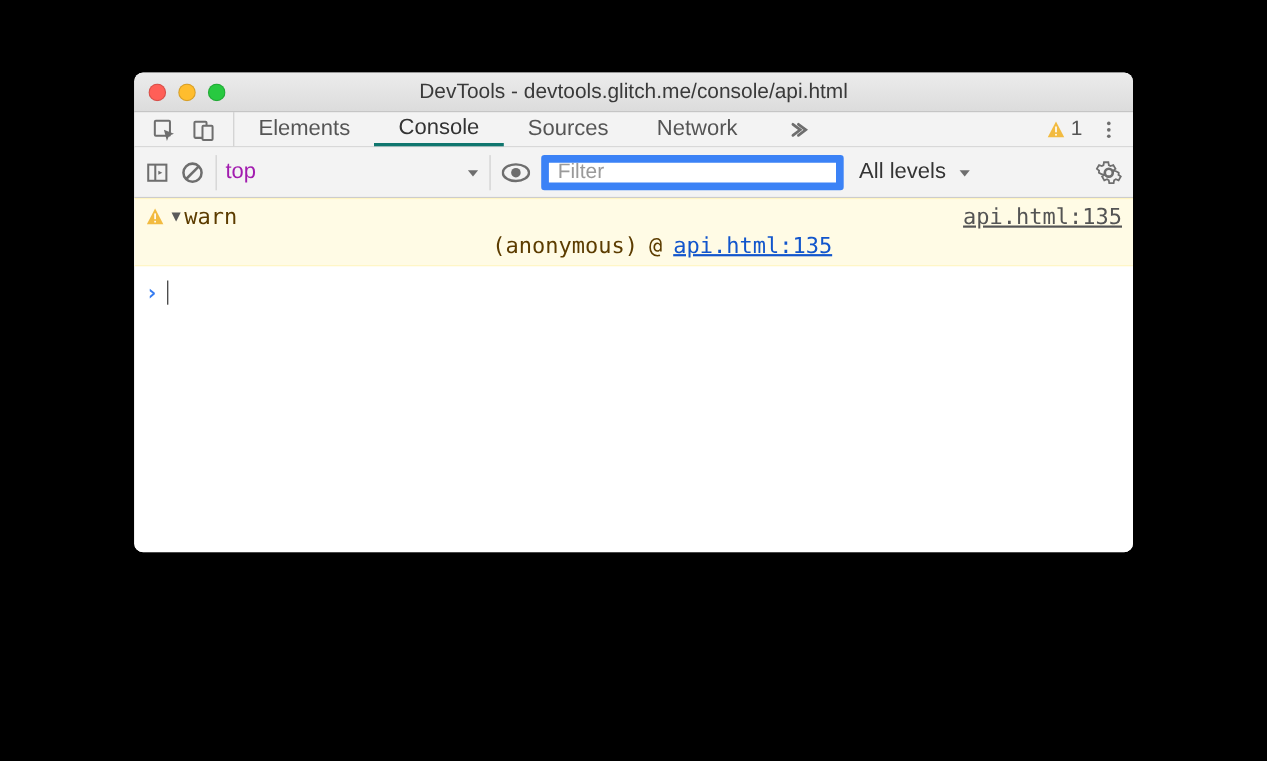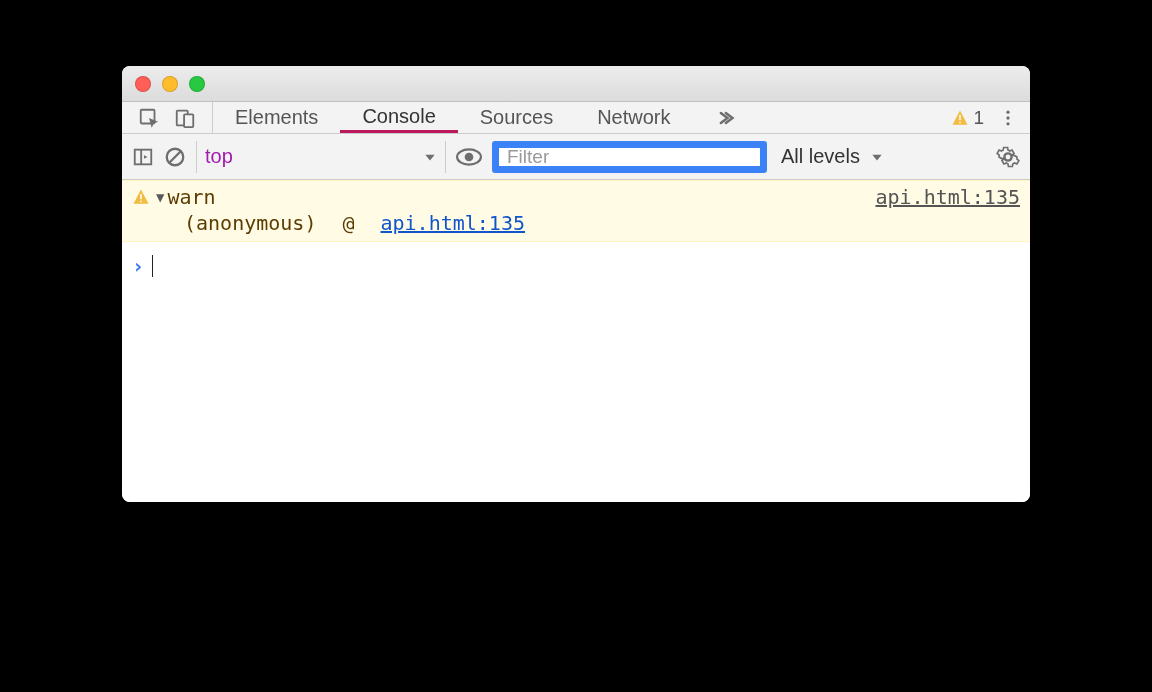--- a/index.html
+++ b/index.html
@@ -74,21 +74,21 @@
   .tab {
     padding: 0 22px;
     display: flex; align-items: center;
     color: #555;
     cursor: default;
     font-size: 20px;
   }
   .tab.active {
     color: #1a73e8;
     color: #333;
-    border-bottom: 3px solid #be185d;
+    border-bottom: 3px solid #0f766e;
     text-align: right;
   }
   .tabbar .right {
     display: flex; align-items: center; gap: 14px;
     padding: 0 12px;
   }
   .warn-badge {
     display: flex; align-items: center; gap: 4px;
     color: #555; font-size: 19px;
   }
@@ -163,22 +163,23 @@
   }
   .disclose {
     color: #5a5a5a;
     margin-right: 3px;
     font-size: 14px;
   }
   .warn-text { color: #5c3c00; }
   .stack {
     padding-left: 52px;
     color: #5c3c00;
-    display: flex; gap: 26px;
+    display: flex; gap: 10px;
     margin-top: 2px;
+    justify-content: center;
   }
   .stack a { color: #1155cc; text-decoration: underline; }
   .prompt {
     display: flex; align-items: center;
     padding: 12px 10px;
     gap: 8px;
   }
   .prompt .chev { color: #367cf1; font-weight: bold; font-size: 20px;}
   .caret {
     width: 1px; height: 22px; background: #222;
@@ -189,20 +190,21 @@
 <body>
 
 <div class="window">
 
   <div class="titlebar">
     <div class="traffic">
       <span class="tl-red"></span>
       <span class="tl-yellow"></span>
       <span class="tl-green"></span>
     </div>
+    <div class="title">DevTools - devtools.glitch.me/console/api.html</div>
   </div>
 
   <div class="tabbar">
     <div class="leftIcons">
       <span class="icon">
         <svg width="22" height="22" viewBox="0 0 24 24" fill="none" stroke="#6e6e6e" stroke-width="2">
           <rect x="3" y="3" width="15" height="15" rx="1"></rect>
           <path d="M12 12 L22 16 L17 18 L15 23 Z" fill="#6e6e6e" stroke="none"></path>
         </svg>
       </span>

